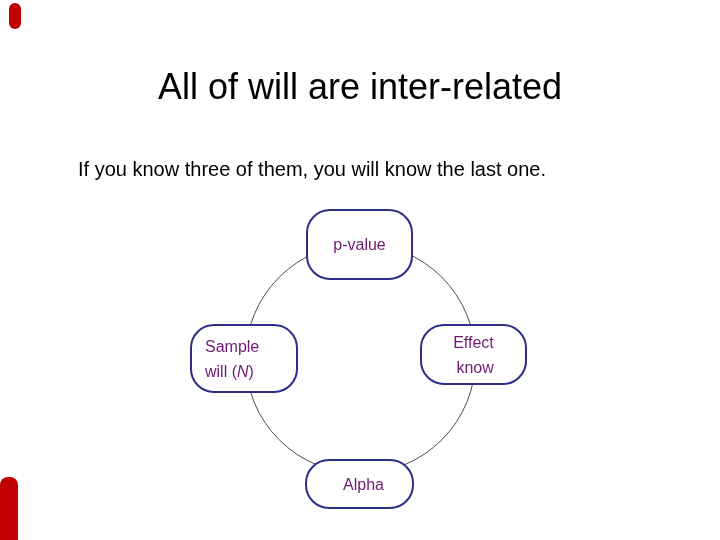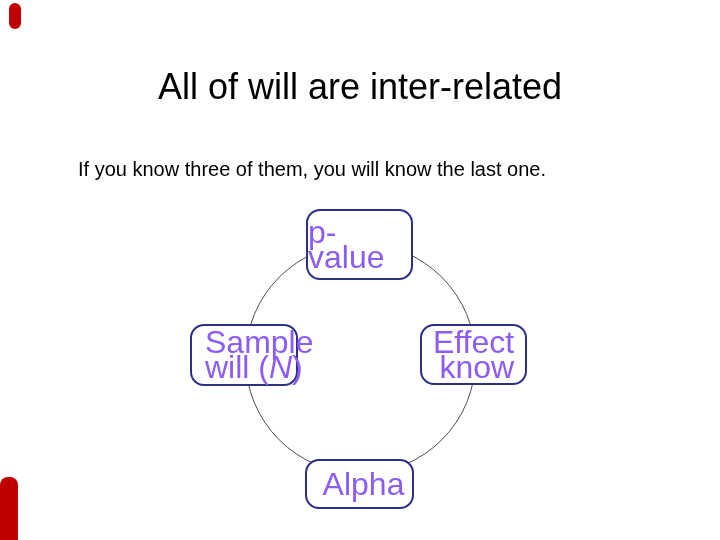--- a/index.html
+++ b/index.html
@@ -65,30 +65,30 @@
     height: 229px;
     border: 1px solid var(--circle, #4d4d4d);
     border-radius: 50%;
     background: transparent;
   }
   .node {
     position: absolute;
     box-sizing: border-box;
     background: #ffffff;
     border: 2.5px solid var(--node-border, #2d2e87);
-    border-radius: 14px;
+    border-radius: 24px;
     display: flex;
     align-items: center;
     justify-content: center;
-    font-size: 32px;
+    font-size: 16px;
     line-height: 25px;
-    color: #8b5cf6;
+    color: #701a75;
   }
   .node-pvalue { left: 306px; top: 209px; width: 107px; height: 71px; }
-  .node-sample { left: 190px; top: 324px; width: 108px; height: 62px;
+  .node-sample { left: 190px; top: 324px; width: 108px; height: 69px;
                  justify-content: flex-start; padding-left: 13px; text-align: left; }
   .node-effect { left: 420px; top: 324px; width: 107px; height: 61px; text-align: right; }
   .node-alpha  { left: 305px; top: 459px; width: 109px; height: 50px; padding-left: 8px; }
   .node i { font-style: italic; }
 </style>
 </head>
 <body>
 
 <div class="slide">
 

